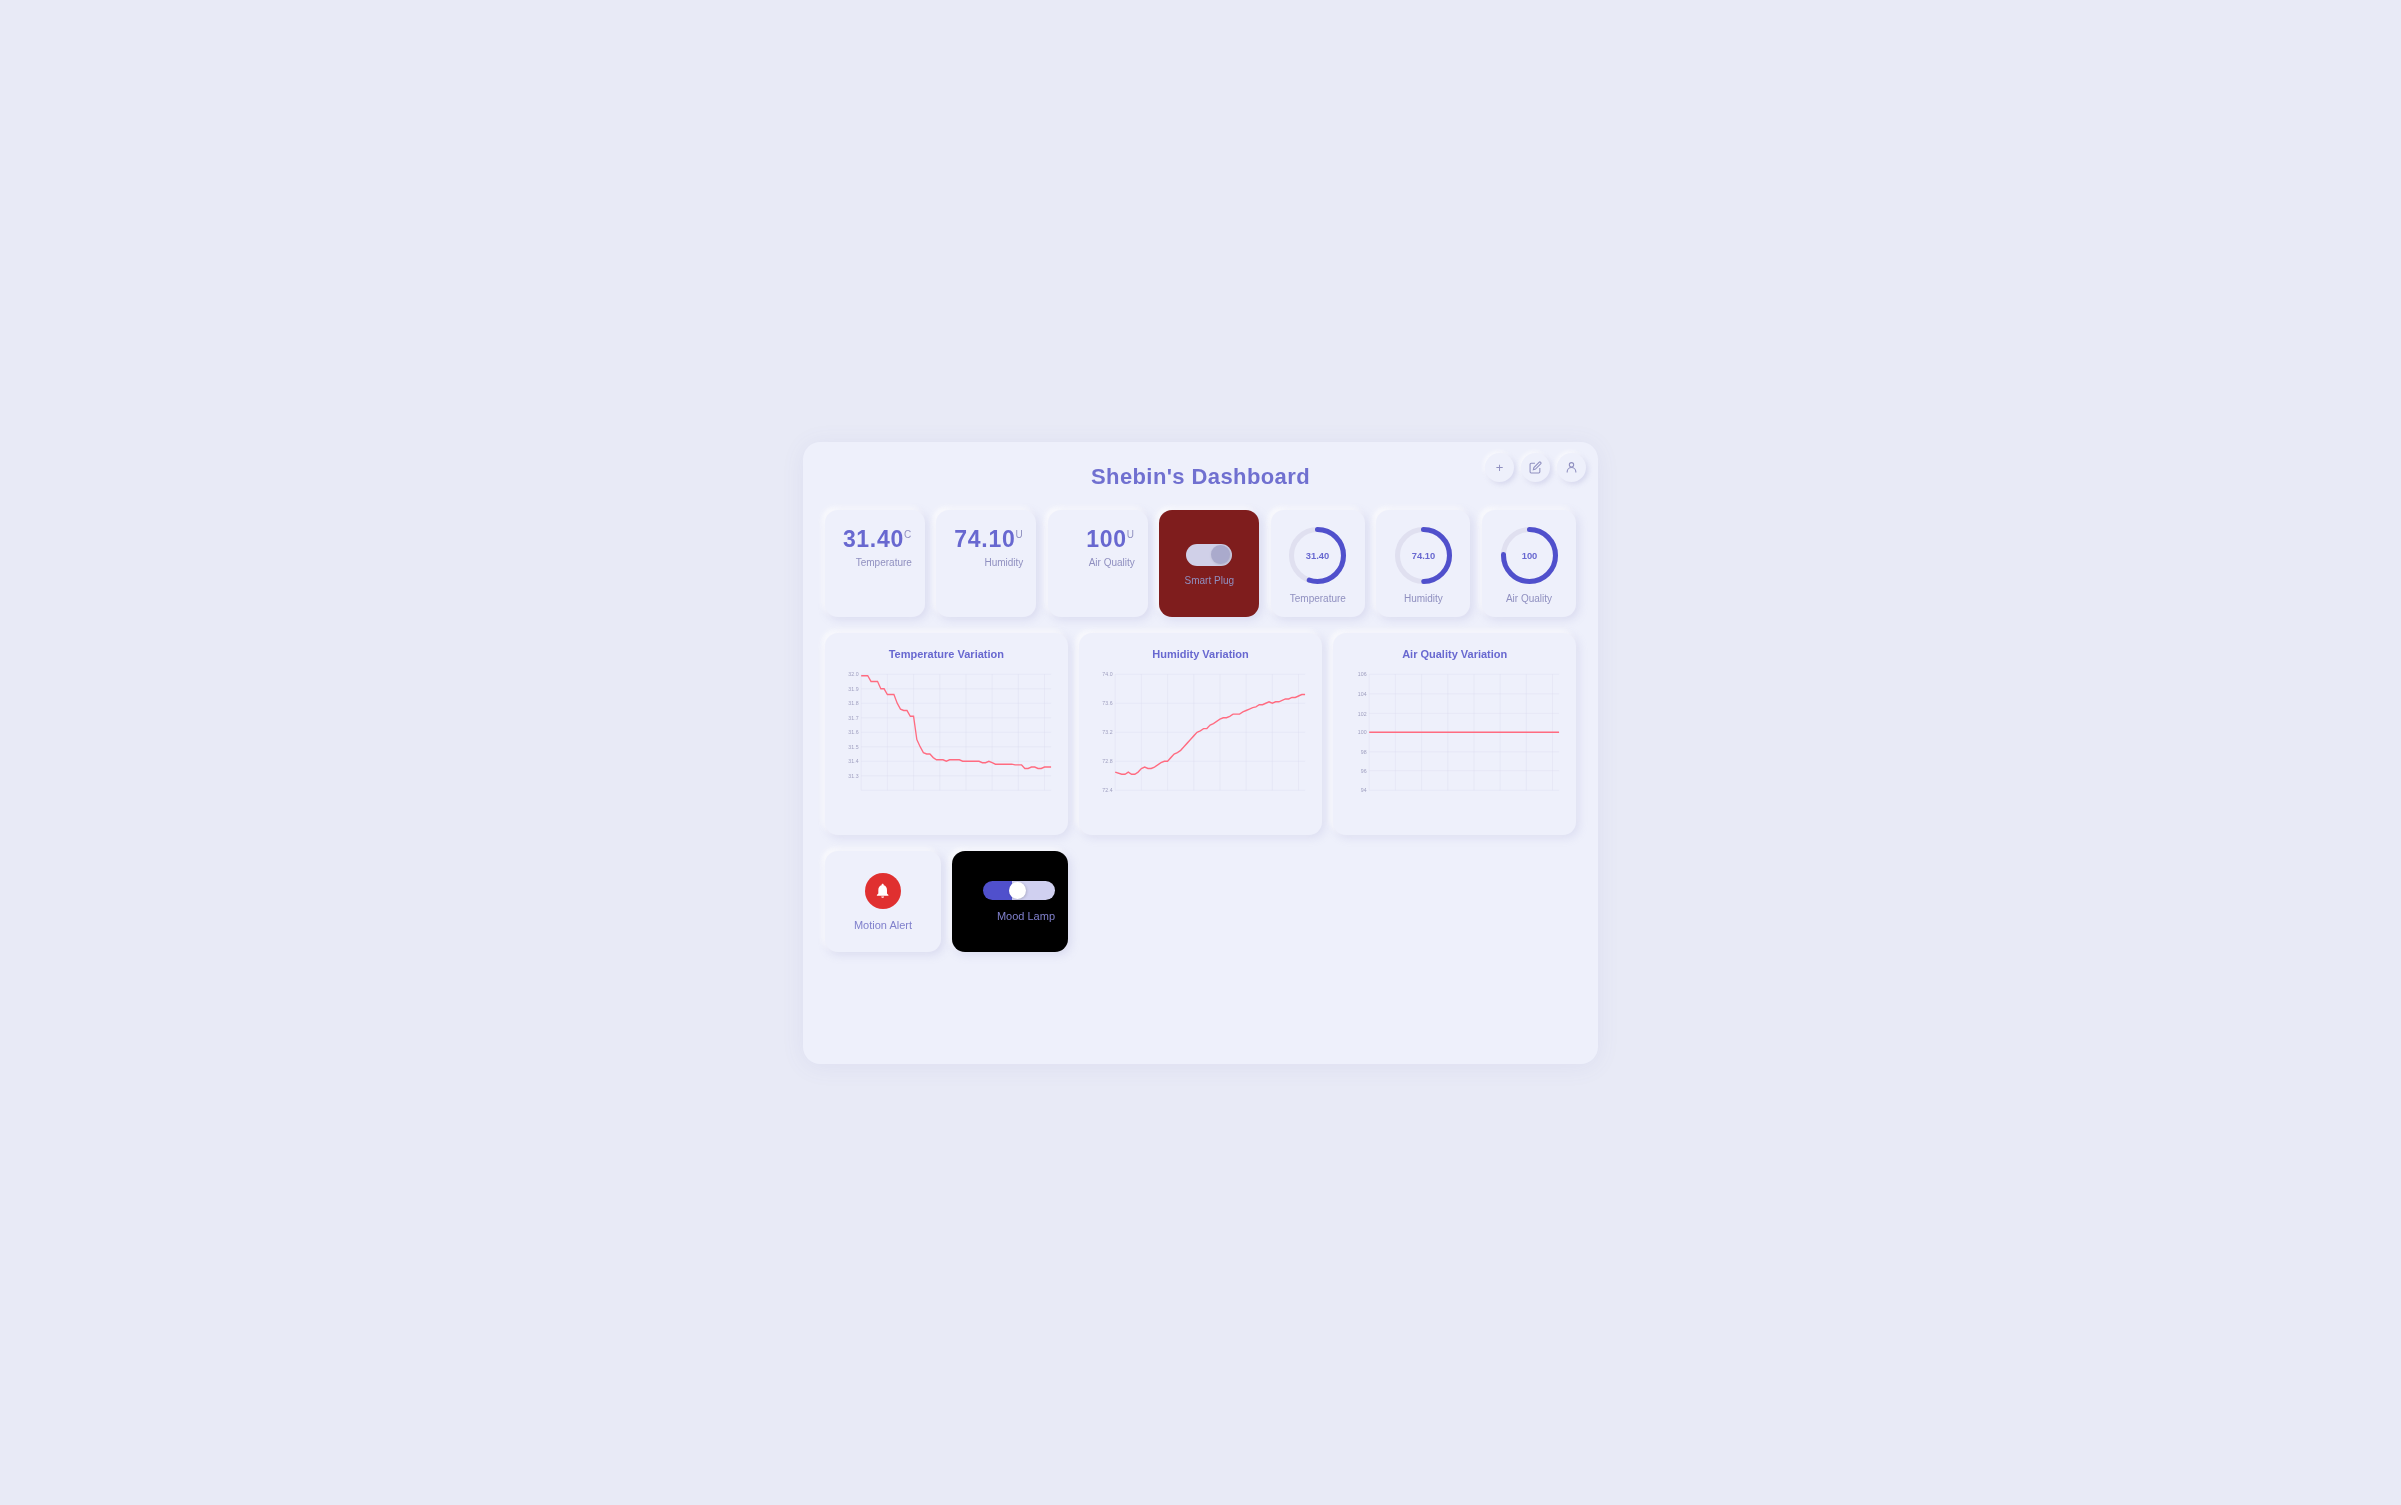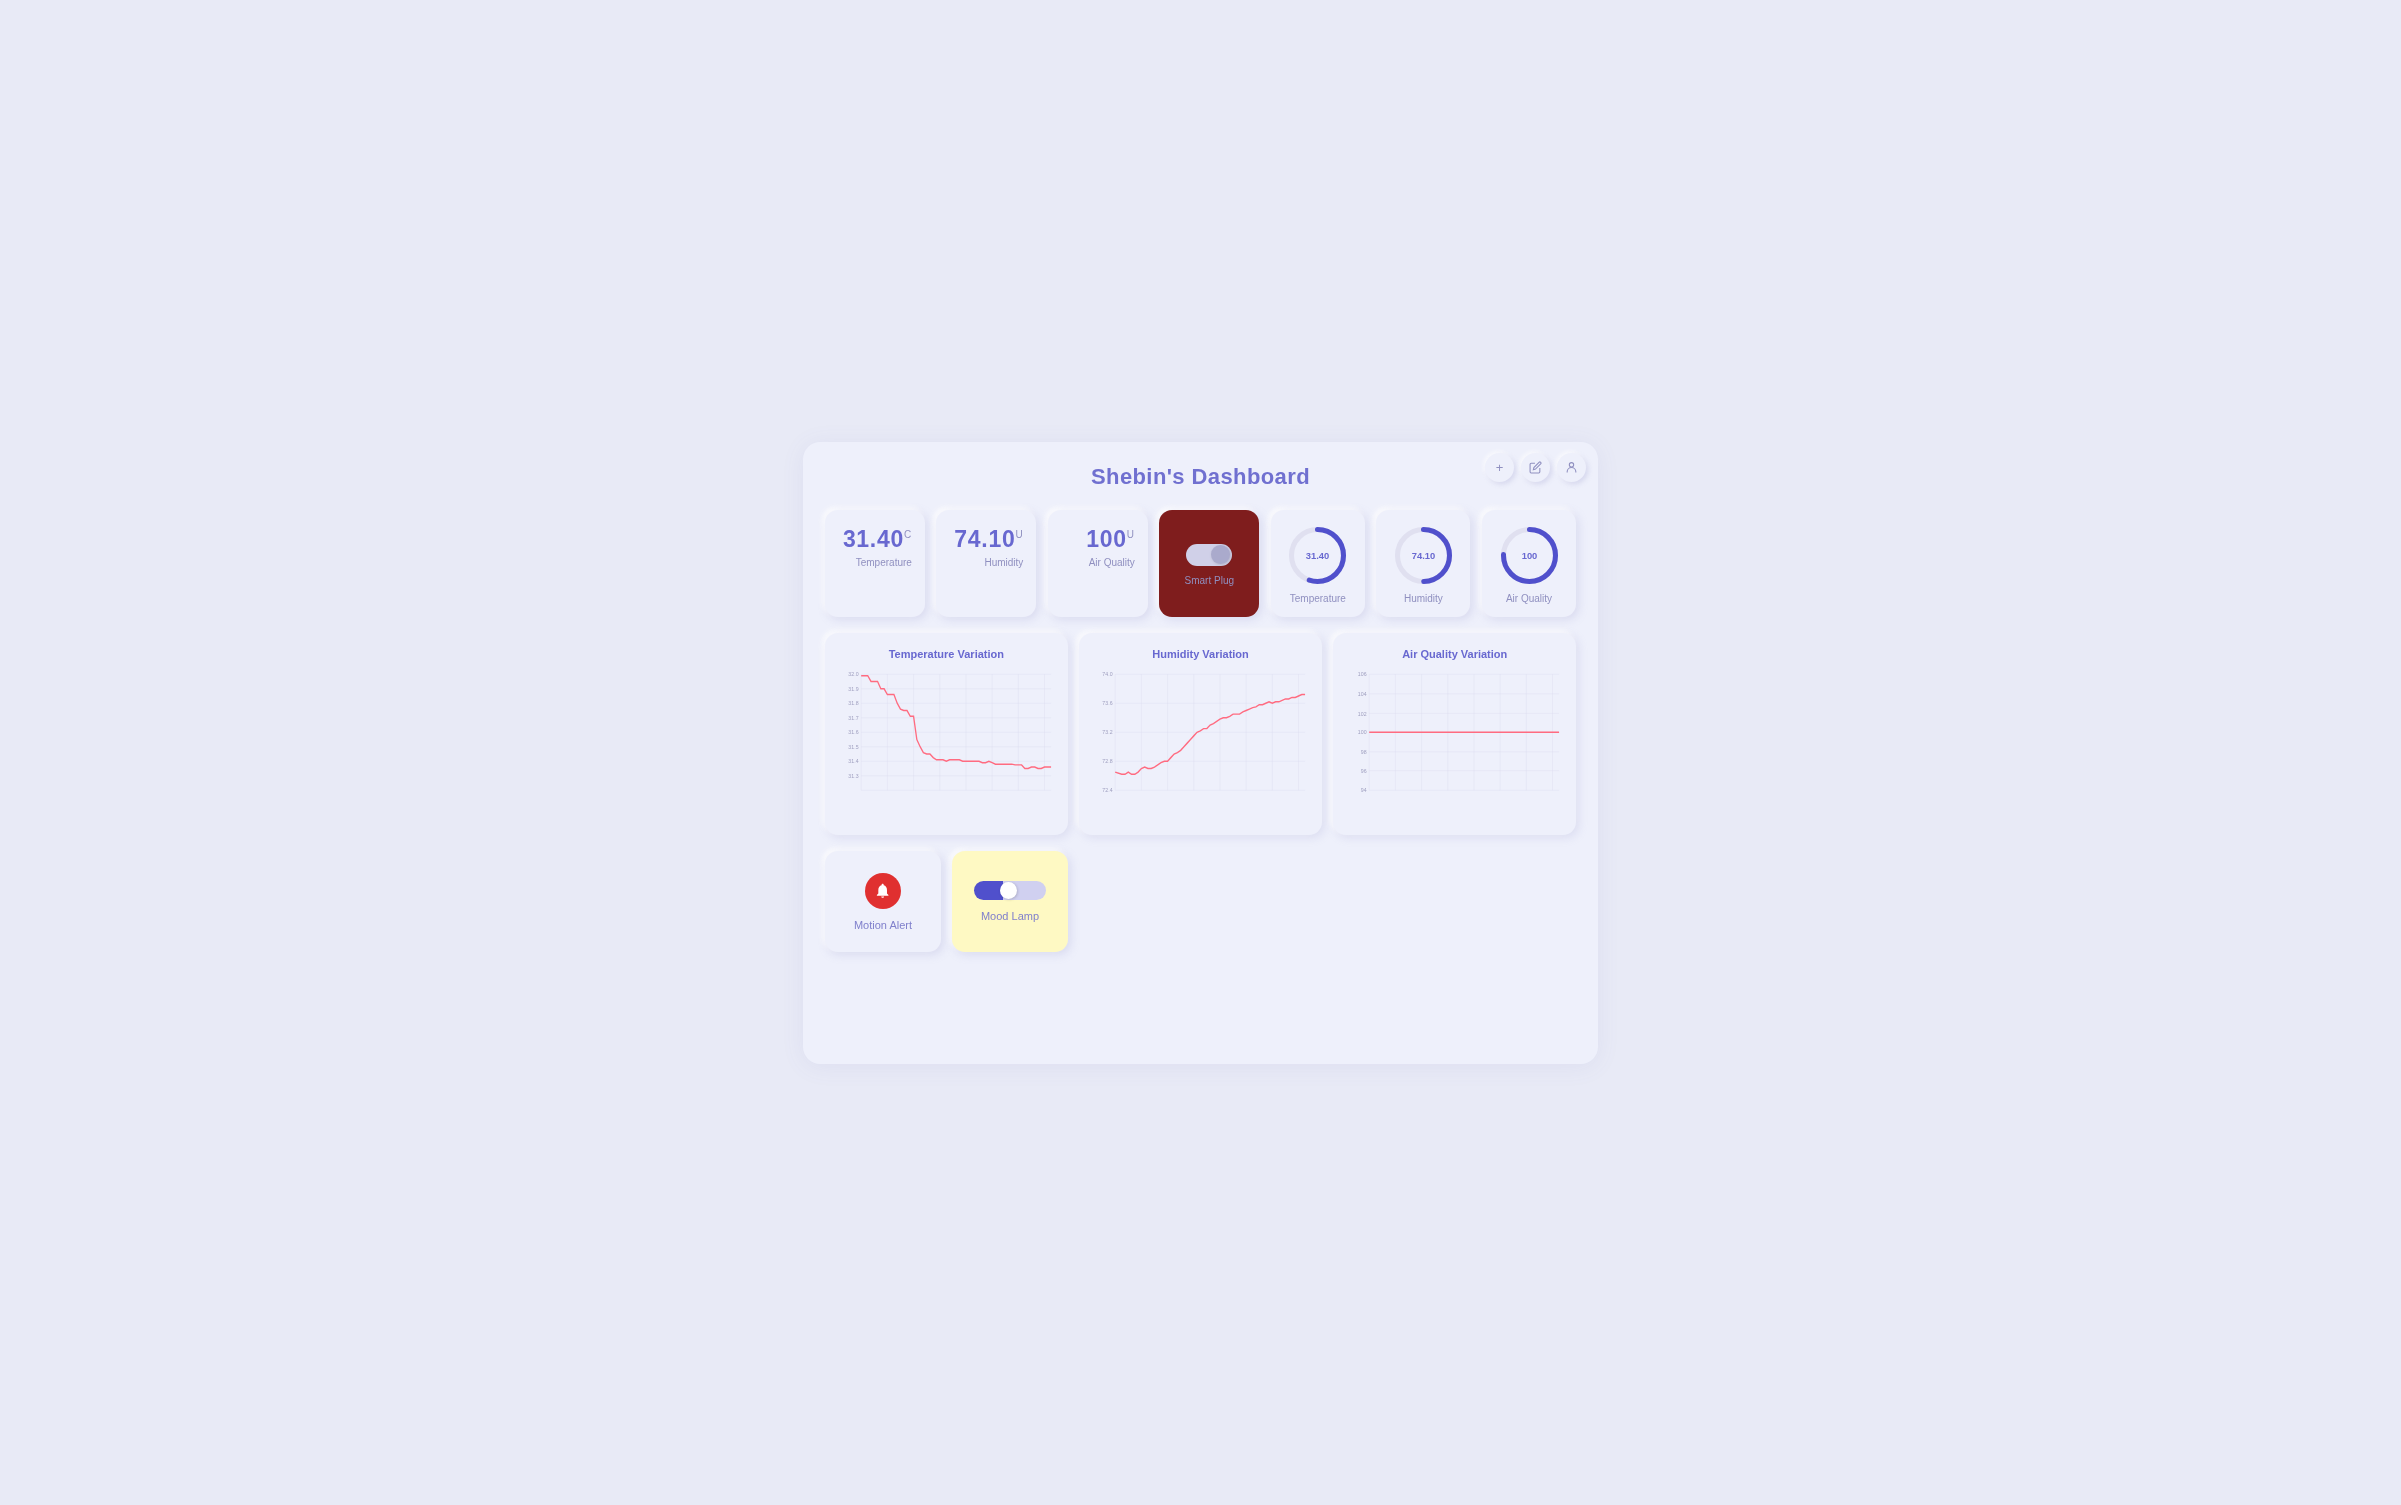--- a/index.html
+++ b/index.html
@@ -196,29 +196,29 @@
       justify-content: center;
       color: white;
       font-size: 17.3px;
     }
     .motion-label {
       color: #8080cc;
       font-size: 11px;
       font-weight: 500;
     }
     .mood-lamp-card {
-      background: #fef9c3;
+      background: #000000;
       border-radius: 13px;
       box-shadow: 2.9px 2.9px 8.7px rgba(160,160,210,0.25), -2.2px -2.2px 5.8px rgba(255,255,255,0.85);
       width: 116px;
       min-height: 101px;
       padding: 16px 13px;
       display: flex;
       flex-direction: column;
-      align-items: center;
+      align-items: flex-end;
       justify-content: center;
       gap: 10px;
     }
     .mood-slider-container {
       width: 72px;
       height: 19px;
       background: linear-gradient(to right, #5050cc 40%, #d0d0f0 40%);
       border-radius: 9.4px;
       position: relative;
       cursor: pointer;

